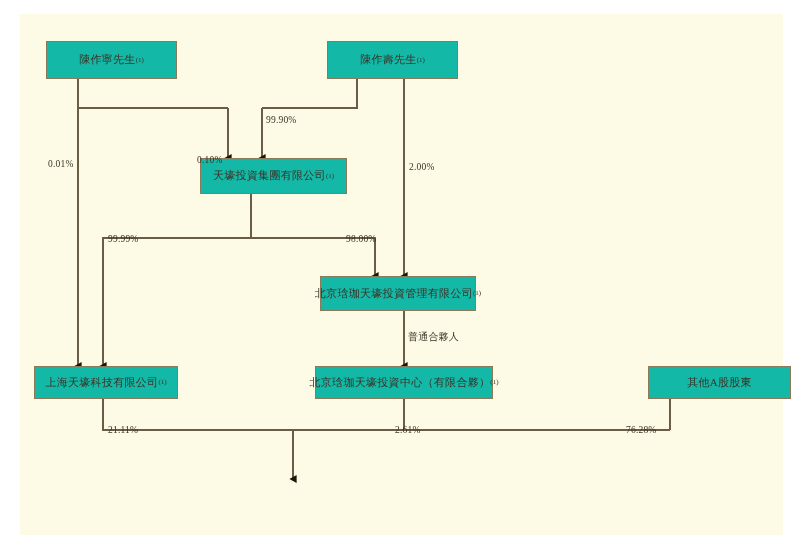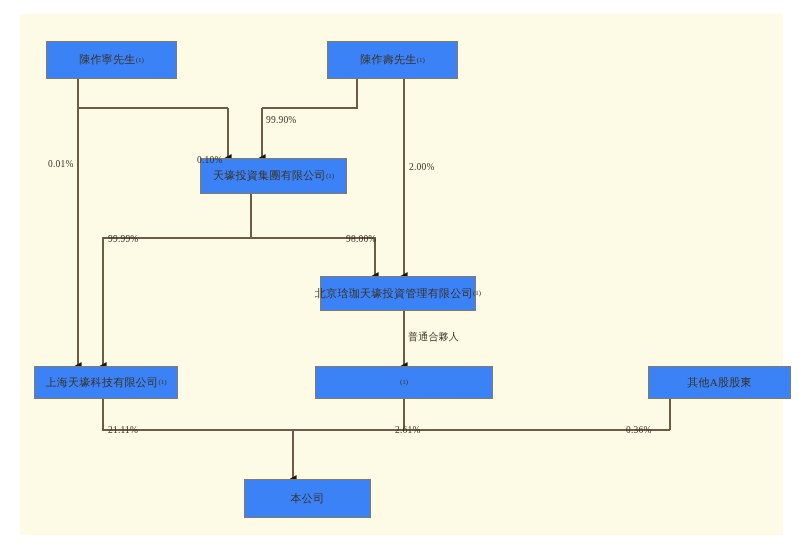--- a/index.html
+++ b/index.html
@@ -24,21 +24,21 @@
     left: 20px;
     top: 14px;
     width: 763px;
     height: 521px;
     background: #fdfbe6;
   }
   .node {
     position: absolute;
     box-sizing: border-box;
     border: 1px solid #8a7a5c;
-    background: #3b82f6;
+    background: #14b8a6;
     display: flex;
     align-items: center;
     justify-content: center;
     text-align: center;
     color: #3b3226;
     font-size: 11px;
     line-height: 1.25;
     letter-spacing: 0.3px;
     white-space: nowrap;
   }
@@ -131,46 +131,43 @@
     <span>北京琀珈天壕投資管理有限公司</span>
       <span class="sup">(1)</span>
   </div>
 
   <div class="node" style="left:34px; top:366px; width:144px; height:33px;">
     <span>上海天壕科技有限公司</span>
       <span class="sup">(1)</span>
   </div>
 
   <div class="node" style="left:315px; top:366px; width:178px; height:33px;">
+    <span>北京琀珈天壕投資中心（有限合夥）</span>
       <span class="sup">(1)</span>
   </div>
 
   <div class="node" style="left:600px; top:366px; width:143px; height:33px;margin-left:48px;">
     <span>其他A股股東</span>
       <span class="sup"></span>
   </div>
 
-  <div class="node" style="left:244px; top:479px; width:127px; height:39px;">
-    <span>本公司</span>
-      <span class="sup"></span>
-  </div>
 
   <div class="edge-label" style="left:197px; top:115px;margin-top:40px;">0.10%</div>
 
   <div class="edge-label" style="left:266px; top:115px;">99.90%</div>
 
   <div class="edge-label" style="left:48px; top:159px;">0.01%</div>
 
   <div class="edge-label" style="left:108px; top:234px;">99.99%</div>
 
   <div class="edge-label" style="left:346px; top:234px;">98.00%</div>
 
   <div class="edge-label" style="left:409px; top:162px;">2.00%</div>
 
   <div class="edge-label cjk" style="left:408px; top:330px;">普通合夥人</div>
 
   <div class="edge-label" style="left:108px; top:425px;">21.11%</div>
 
   <div class="edge-label" style="left:367px; top:425px;margin-left:28px;">2.61%</div>
 
-  <div class="edge-label" style="left:626px; top:425px;">0.36%</div>
+  <div class="edge-label" style="left:626px; top:425px;">76.28%</div>
 
 </div>
 
 </body></html>

